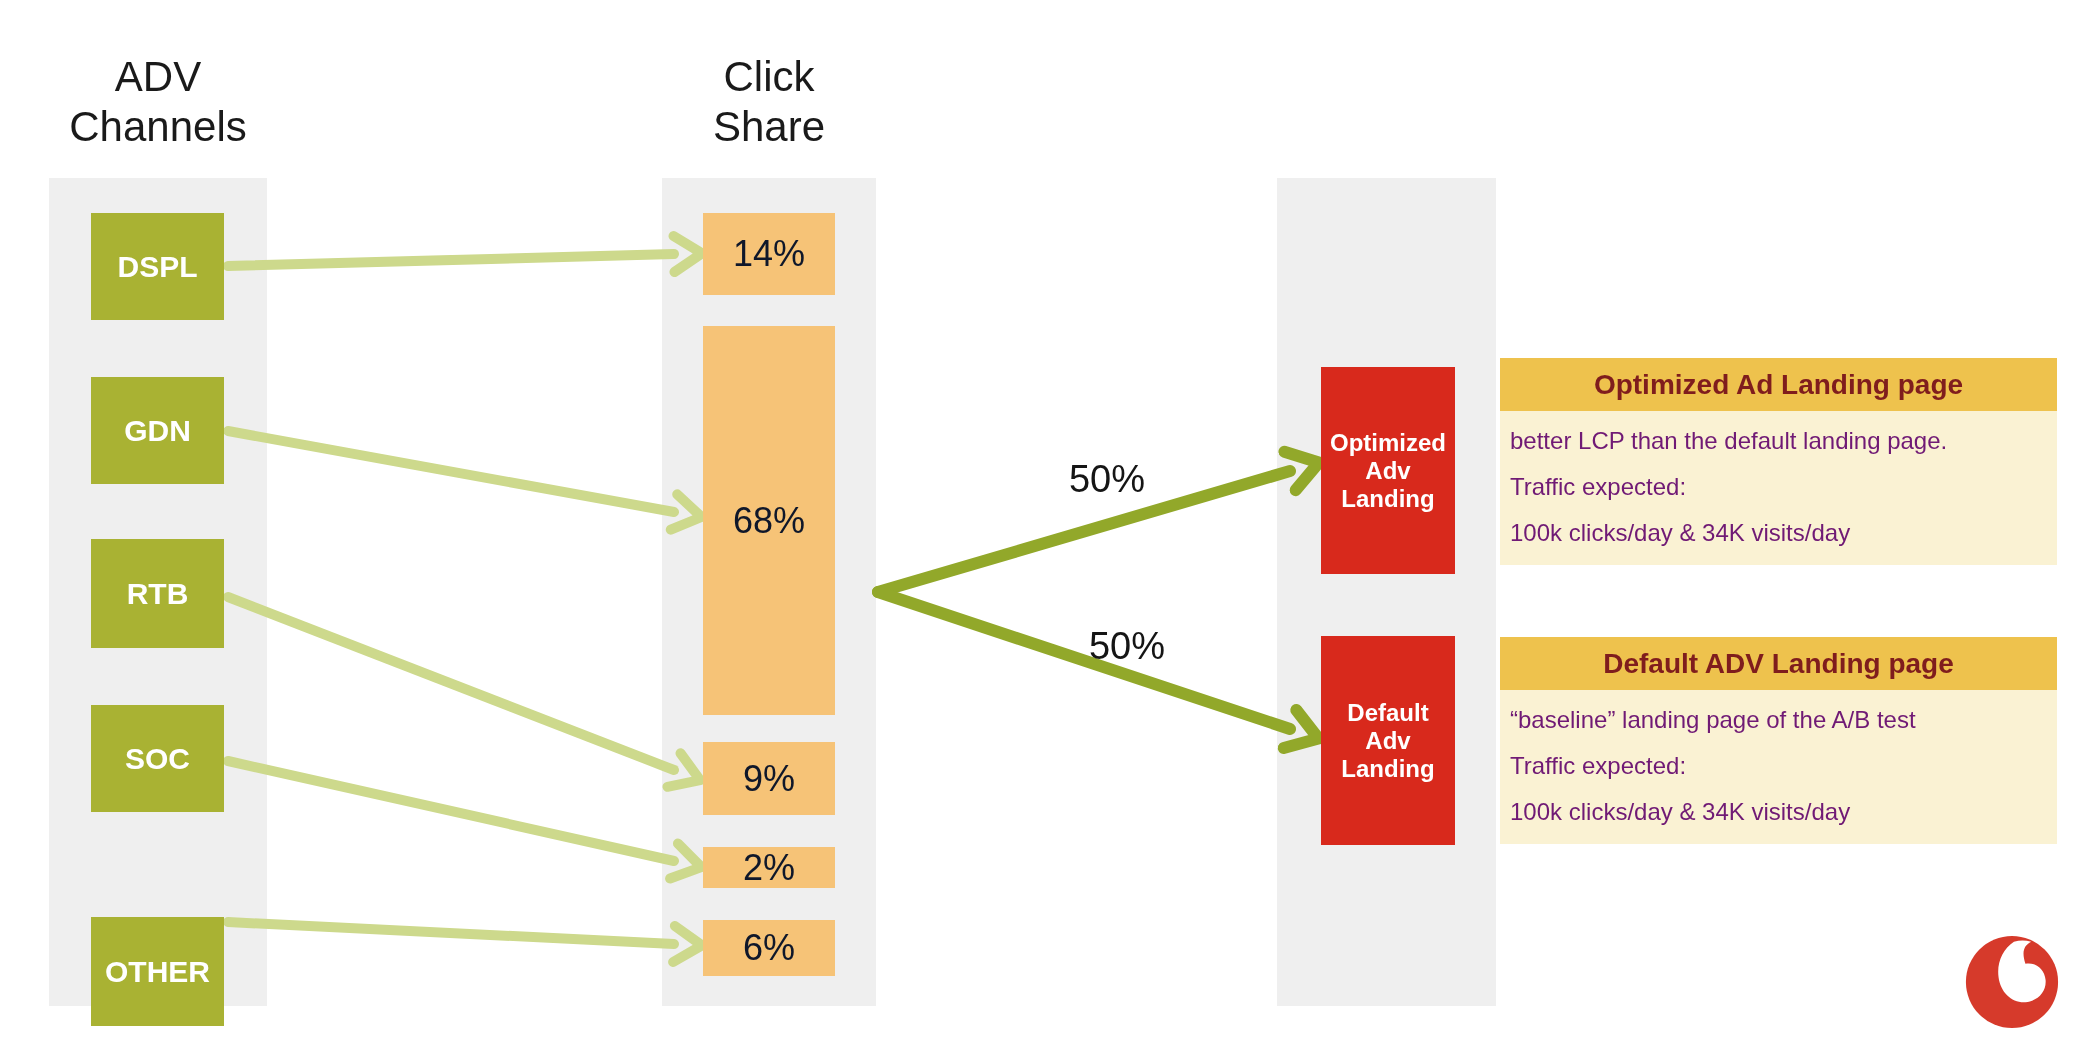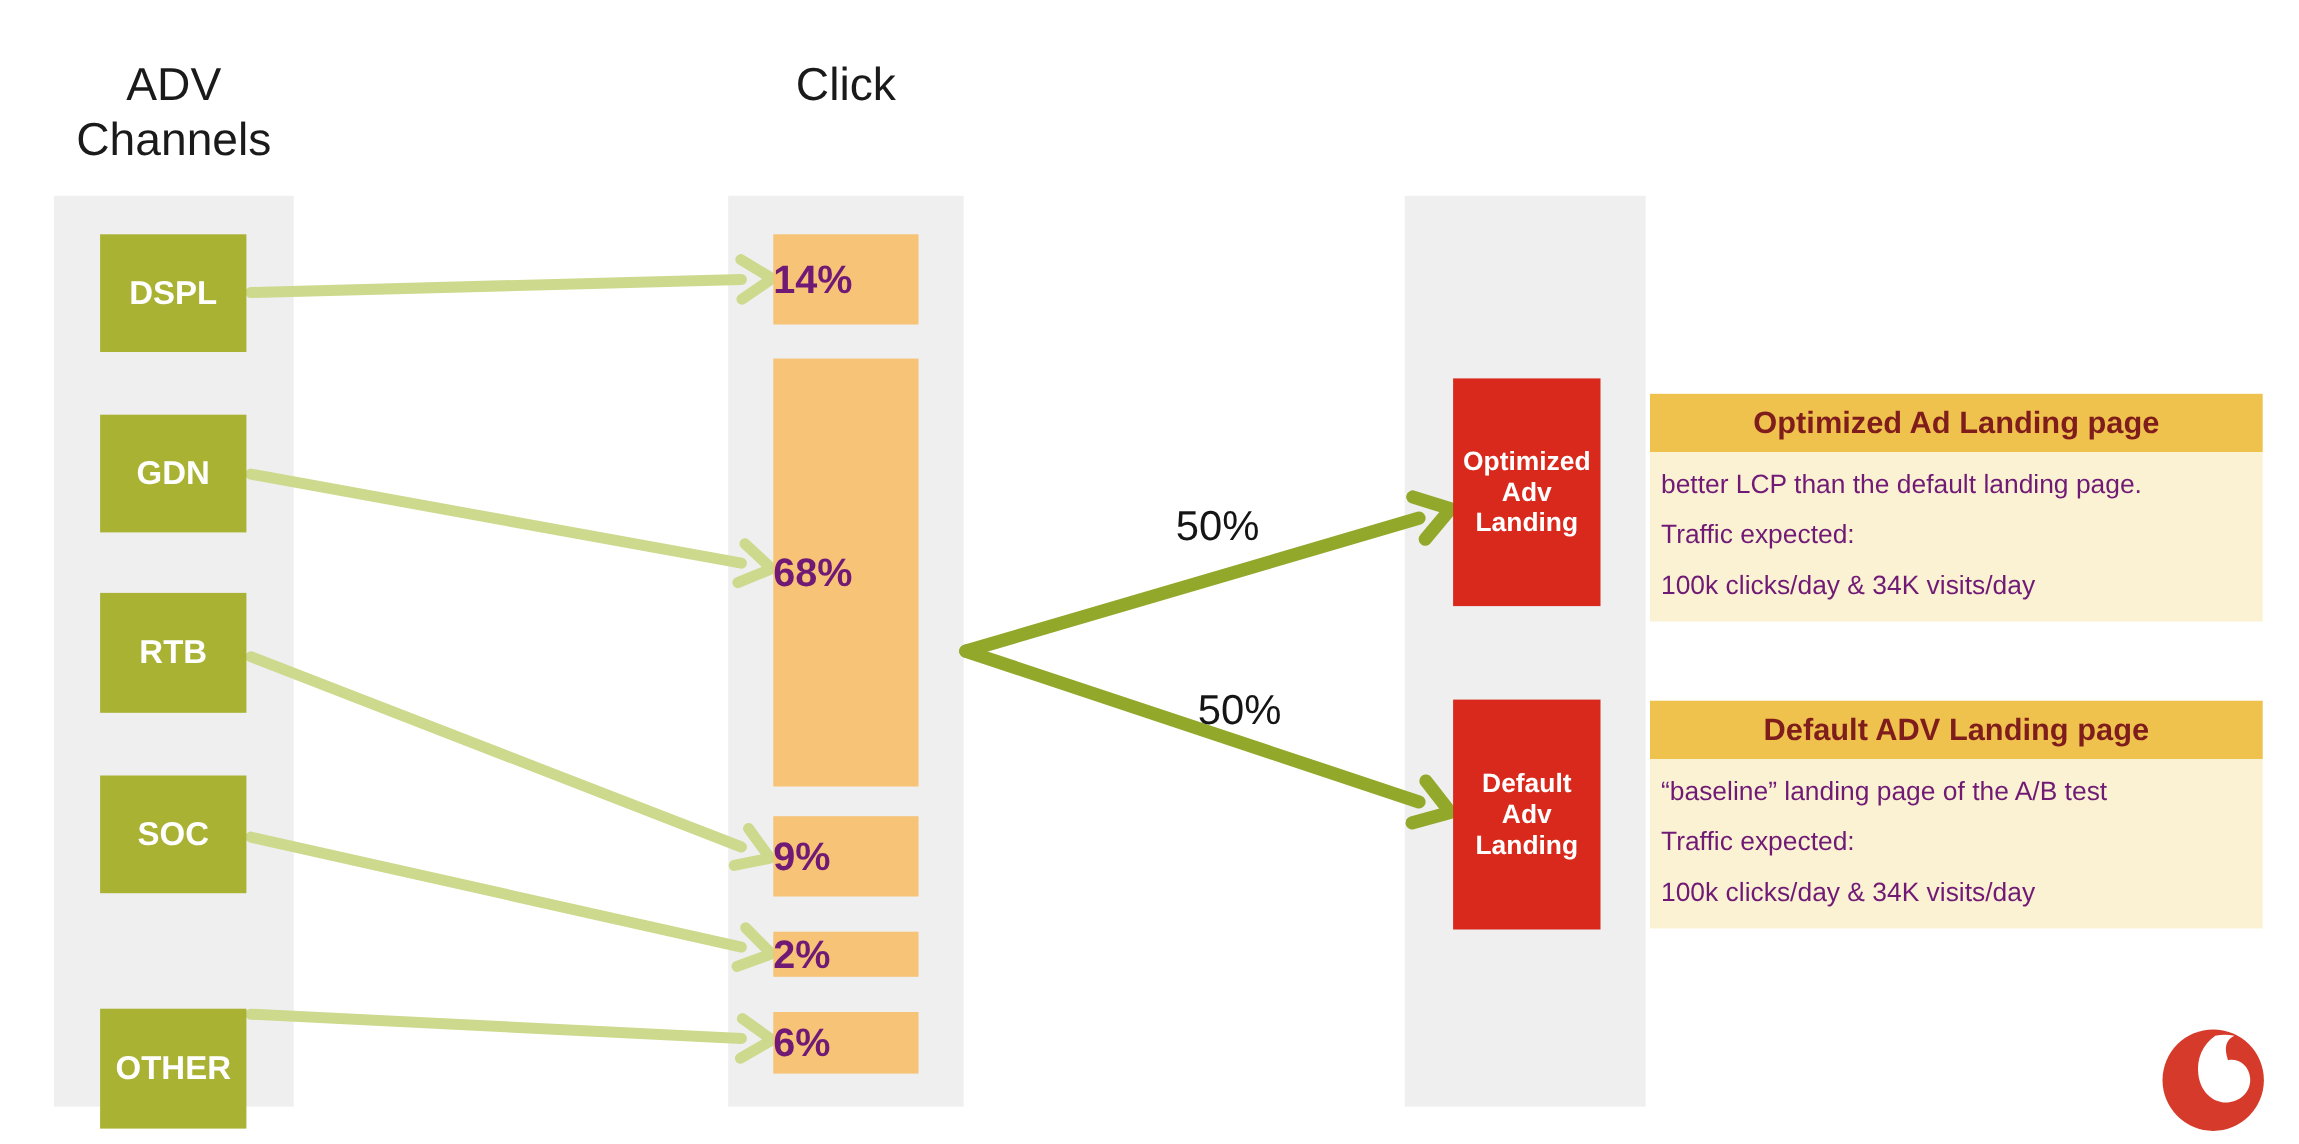--- a/index.html
+++ b/index.html
@@ -21,36 +21,36 @@
   #title-share    { left:642px; width:254px; }
   #title-landings { left:1257px; width:259px; }
 
   .chan-box {
     position:absolute; left:91px; width:133px; height:107px;
     background:#a9b233; color:#ffffff; font-weight:bold; font-size:30px;
     display:flex; align-items:center; justify-content:center;
   }
   .share-box {
     position:absolute; left:703px; width:132px;
-    background:#f6c377; color:#701a75; font-weight:bold; font-size:36px;
-    display:flex; align-items:center; 
+    background:#f6c377; color:#0f172a; font-weight:normal; font-size:36px;
+    display:flex; align-items:center; justify-content:center;
   }
   #share-0 { top:213px; height:82px; }
   #share-1 { top:326px; height:389px; }
   #share-2 { top:742px; height:73px; }
   #share-3 { top:847px; height:41px; }
   #share-4 { top:920px; height:56px; }
 
   .landing-box {
     position:absolute; left:1321px; width:134px;
     background:#d8291c; color:#ffffff; font-weight:bold;
     font-size:24px; line-height:28px; text-align:center;
     display:flex; flex-direction:column; align-items:center; justify-content:center;
   }
-  #landing-0 { top:344px; height:207px; }
+  #landing-0 { top:367px; height:207px; }
   #landing-1 { top:636px; height:209px; }
 
   .pct-label {
     position:absolute; width:120px; text-align:center;
     font-size:38px; color:#151515;
   }
   #pct-0 { left:1047px; top:458px; }
   #pct-1 { left:1067px; top:625px; }
 
   .card { position:absolute; left:1500px; width:557px; }
@@ -99,20 +99,21 @@
       <line x1="878" y1="592" x2="1290" y2="729" marker-end="url(#darkHead)"></line>
     </g>
   </svg>
 
   <div class="col-title" id="title-channels">
     <div>ADV</div>
     <div>Channels</div>
   </div>
   <div class="col-title" id="title-share">
     <div>Click</div>
+    <div>Share</div>
   </div>
 
   <div class="chan-box" style="top:213px;">
     <span>DSPL</span>
   </div>
   <div class="chan-box" style="top:377px;">
     <span>GDN</span>
   </div>
   <div class="chan-box" style="top:539px;height:109px;">
     <span>RTB</span>

